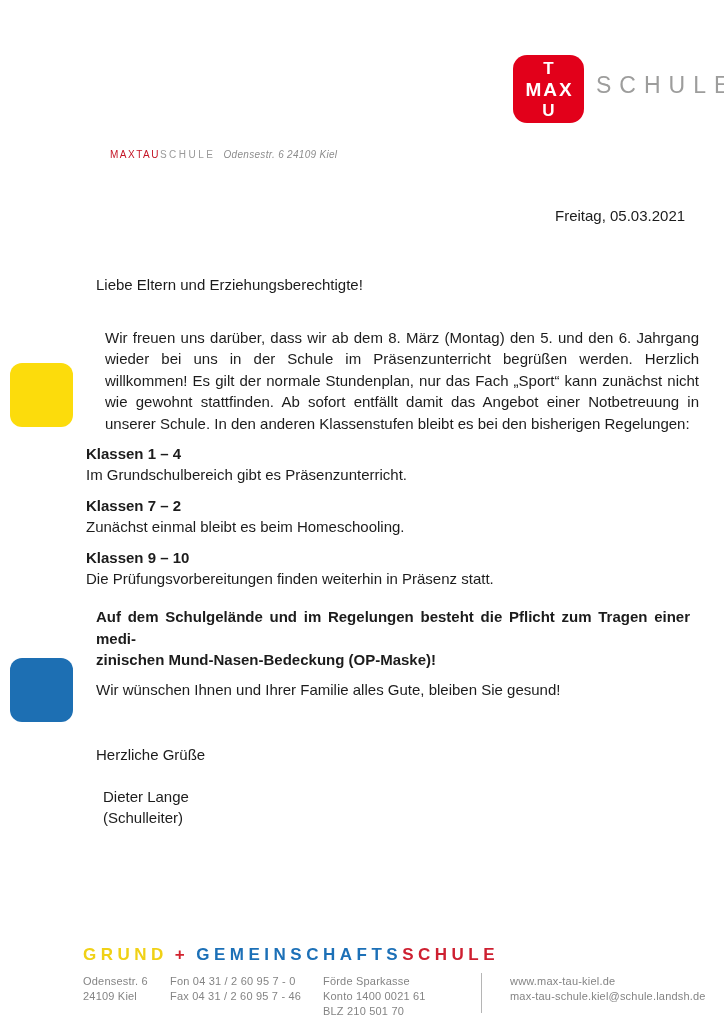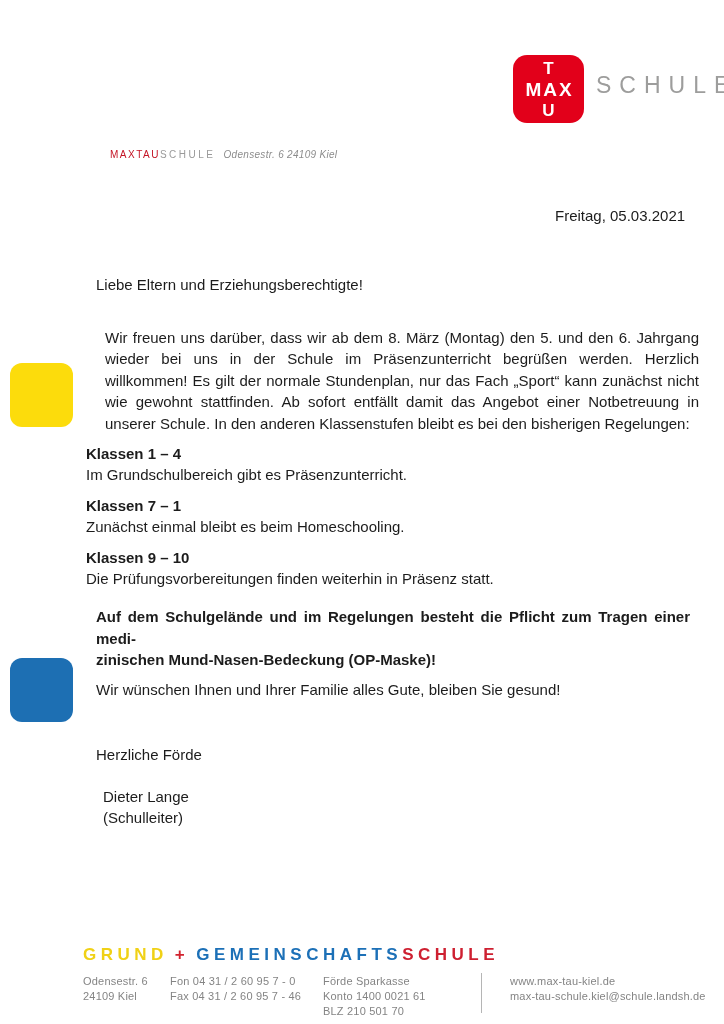--- a/index.html
+++ b/index.html
@@ -153,37 +153,37 @@
   <div class="salutation">Liebe Eltern und Erziehungsberechtigte!</div>
 
   <div class="intro">Wir freuen uns darüber, dass wir ab dem 8. März (Montag) den 5. und den 6. Jahrgang wieder bei uns in der Schule im Präsenzunterricht begrüßen werden. Herzlich willkommen! Es gilt der normale Stundenplan, nur das Fach „Sport“ kann zunächst nicht wie gewohnt stattfinden. Ab sofort entfällt damit das Angebot einer Notbetreuung in unserer Schule. In den anderen Klassenstufen bleibt es bei den bisherigen Regelungen:</div>
 
   <div class="sections">
     <div class="section">
       <div class="section-heading">Klassen 1 – 4</div>
       <div class="section-text">Im Grundschulbereich gibt es Präsenzunterricht.</div>
     </div>
     <div class="section">
-      <div class="section-heading">Klassen 7 – 1</div>
+      <div class="section-heading">Klassen 7 – 2</div>
       <div class="section-text">Zunächst einmal bleibt es beim Homeschooling.</div>
     </div>
     <div class="section">
       <div class="section-heading">Klassen 9 – 10</div>
       <div class="section-text">Die Prüfungsvorbereitungen finden weiterhin in Präsenz statt.</div>
     </div>
   </div>
 
   <div class="mask-notice">
     <div class="l1">Auf dem Schulgelände und im Regelungen besteht die Pflicht zum Tragen einer medi-</div>
     <div class="l2">zinischen Mund-Nasen-Bedeckung (OP-Maske)!</div>
   </div>
 
   <div class="wishes">Wir wünschen Ihnen und Ihrer Familie alles Gute, bleiben Sie gesund!</div>
 
-  <div class="closing">Herzliche Förde</div>
+  <div class="closing">Herzliche Grüße</div>
 
   <div class="signature">
     <div>Dieter Lange</div>
     <div>(Schulleiter)</div>
   </div>
 
   <div class="fold-mark fold-yellow"></div>
   <div class="fold-mark fold-blue"></div>
 
   <div class="footer-heading">

